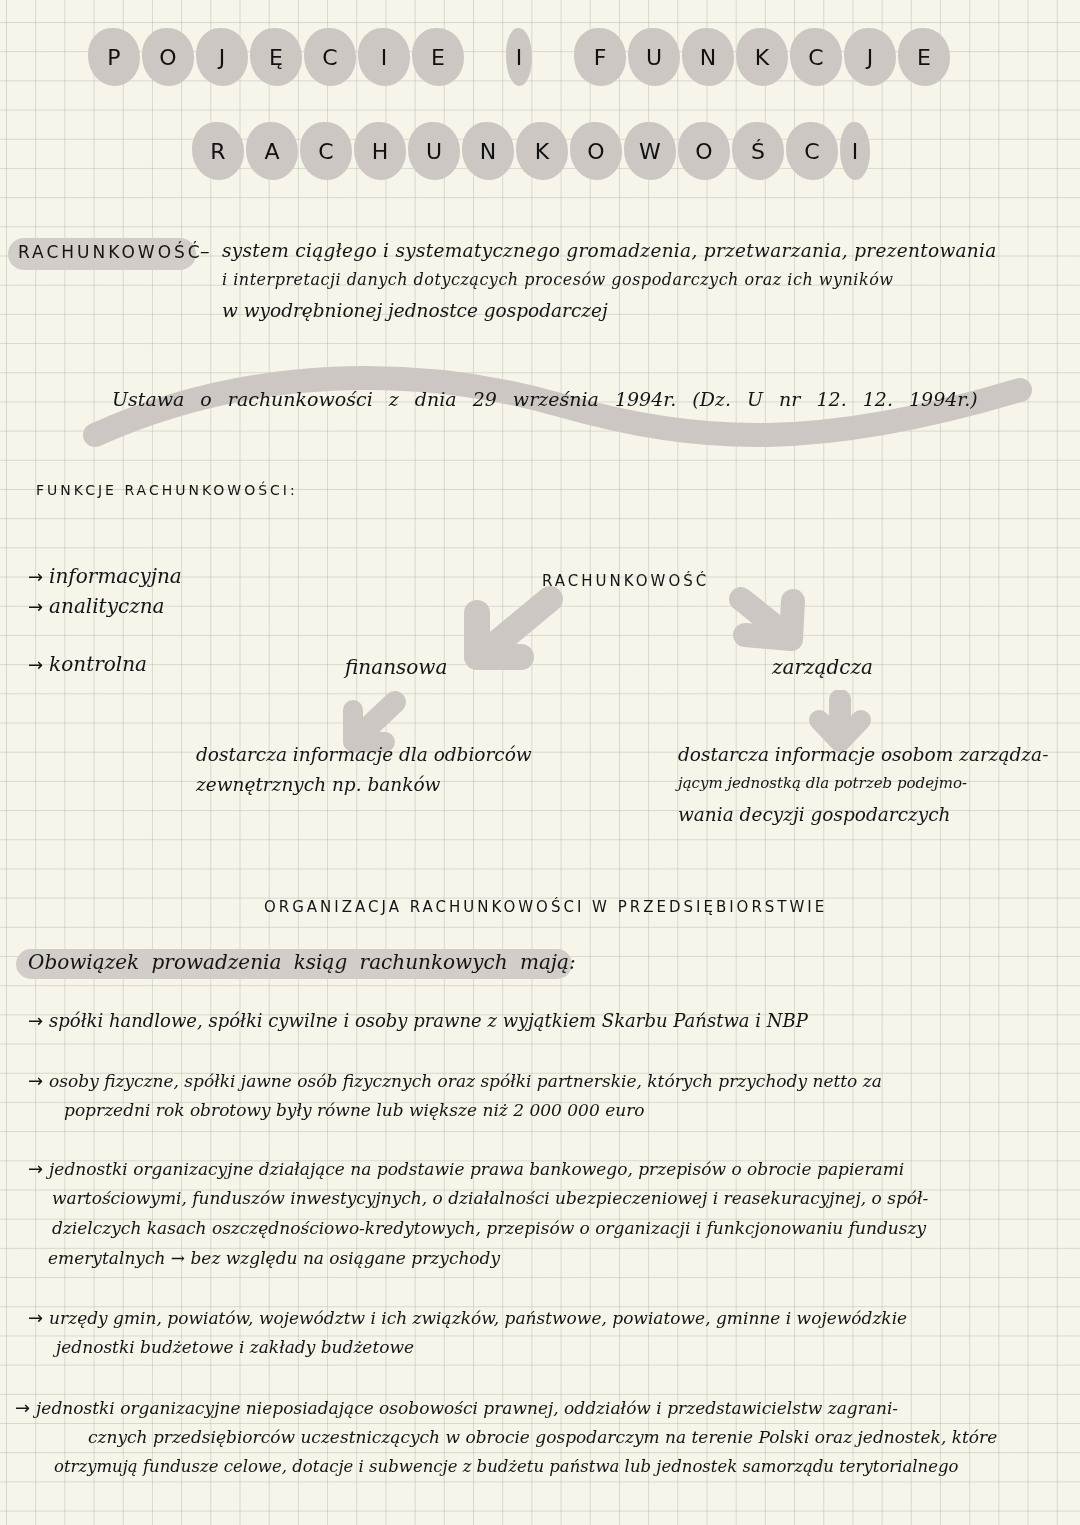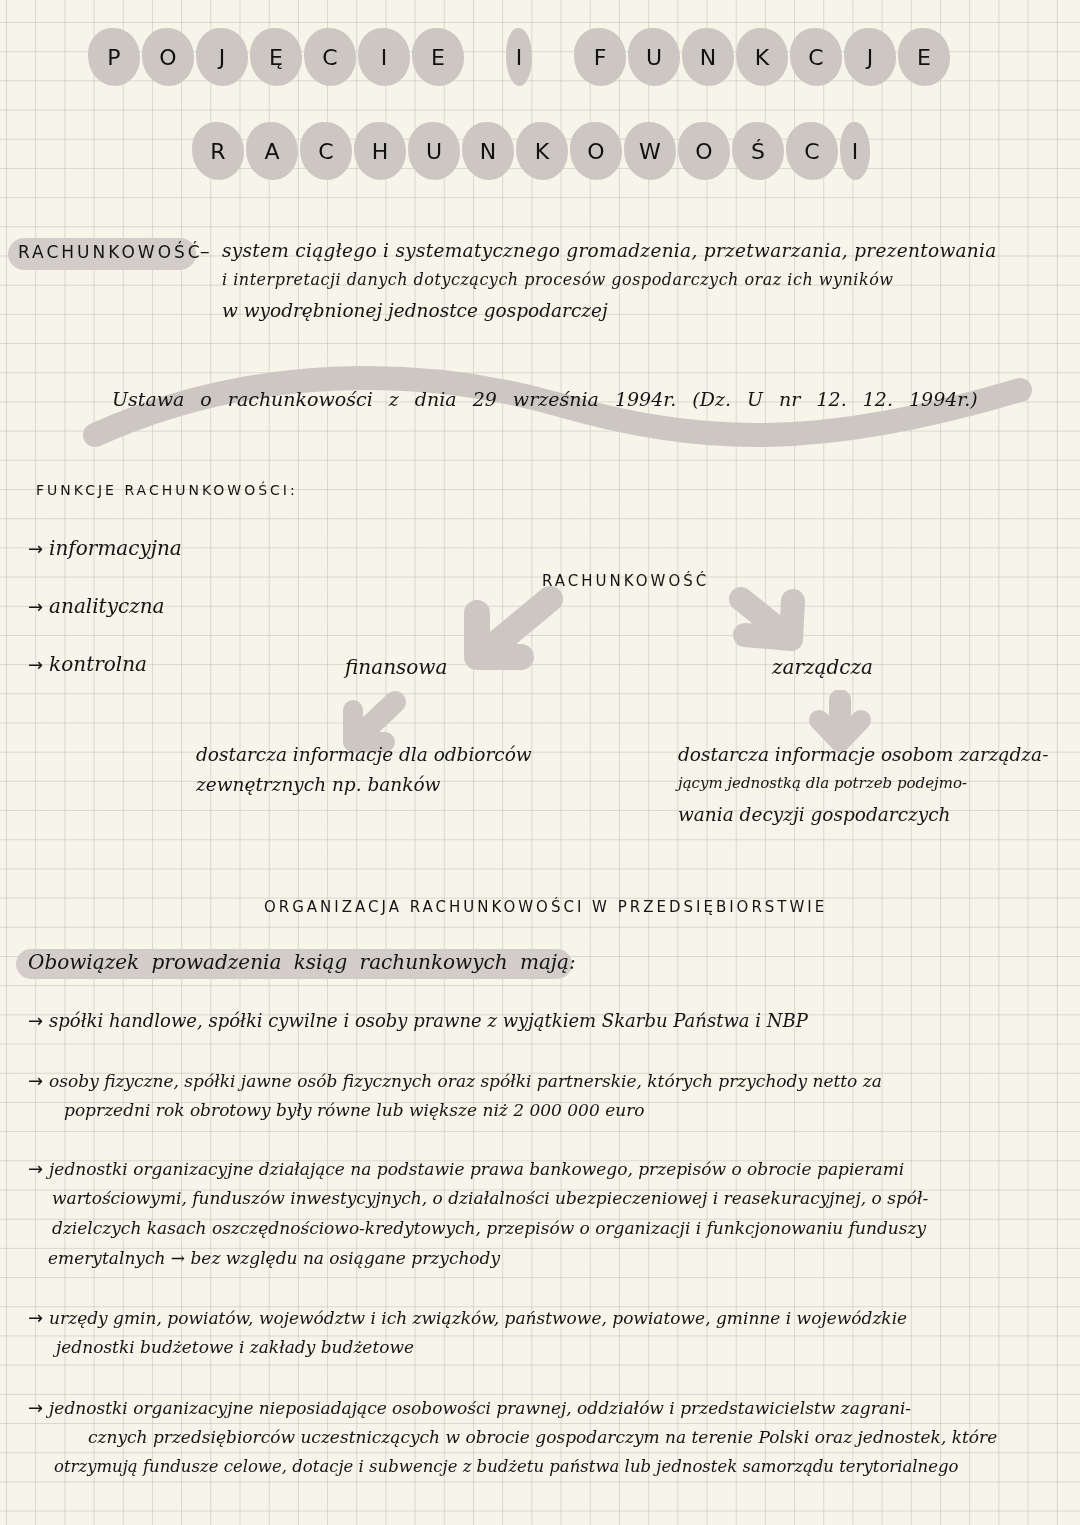--- a/index.html
+++ b/index.html
@@ -75,21 +75,21 @@
 <div class="text-line hand" style="left:222px; top:270px; font-size:16px; letter-spacing:0.5px;">i interpretacji danych dotyczących procesów gospodarczych oraz ich wyników</div>
 <div class="text-line hand" style="left:222px; top:300px; font-size:18.5px;">w wyodrębnionej jednostce gospodarczej</div>
 
 <svg class="shape-svg" width="1080" height="100" style="left:0; top:360px;">
   <path d="M95,75 C250,5 420,5 560,45 C700,85 820,90 1020,30" stroke="#cdc7c3" stroke-width="24" fill="none" stroke-linecap="round"></path>
 </svg>
 <div class="text-line hand" style="left:112px; top:388px; font-size:19px; word-spacing:10px;">Ustawa o rachunkowości z dnia 29 września 1994r. (Dz. U nr 12. 12. 1994r.)</div>
 
 <div class="text-line caps" style="left:36px; top:482px; font-size:14px;">FUNKCJE RACHUNKOWOŚCI:</div>
 
-<div class="text-line hand" style="left:28px; top:536px; font-size:20px;">
+<div class="text-line hand" style="left:28px; top:564px; font-size:20px;">
   <span class="arrow-glyph">→</span><span>informacyjna</span>
 </div>
 <div class="text-line hand" style="left:28px; top:594px; font-size:20px;">
   <span class="arrow-glyph">→</span><span>analityczna</span>
 </div>
 <div class="text-line hand" style="left:28px; top:652px; font-size:20px;">
   <span class="arrow-glyph">→</span><span>kontrolna</span>
 </div>
 
 <div class="text-line caps" style="left:542px; top:572px; font-size:15px;">RACHUNKOWOŚĆ</div>
@@ -143,17 +143,17 @@
 </div>
 <div class="text-line hand" style="left:52px; top:1188px; font-size:17px;">wartościowymi, funduszów inwestycyjnych, o działalności ubezpieczeniowej i reasekuracyjnej, o spół-</div>
 <div class="text-line hand" style="left:52px; top:1218px; font-size:17px;">dzielczych kasach oszczędnościowo-kredytowych, przepisów o organizacji i funkcjonowaniu funduszy</div>
 <div class="text-line hand" style="left:48px; top:1248px; font-size:17px;">emerytalnych → bez względu na osiągane przychody</div>
 
 <div class="text-line hand" style="left:28px; top:1307px; font-size:17px;">
   <span class="arrow-glyph">→</span><span>urzędy gmin, powiatów, województw i ich związków, państwowe, powiatowe, gminne i wojewódzkie</span>
 </div>
 <div class="text-line hand" style="left:56px; top:1337px; font-size:17px;">jednostki budżetowe i zakłady budżetowe</div>
 
-<div class="text-line hand" style="left:28px; top:1397px; font-size:17px;">
+<div class="text-line hand" style="left:15px; top:1397px; font-size:17px;">
   <span class="arrow-glyph">→</span><span>jednostki organizacyjne nieposiadające osobowości prawnej, oddziałów i przedstawicielstw zagrani-</span>
 </div>
 <div class="text-line hand" style="left:54px; top:1427px; font-size:17px;margin-left:34px;">cznych przedsiębiorców uczestniczących w obrocie gospodarczym na terenie Polski oraz jednostek, które</div>
 <div class="text-line hand" style="left:54px; top:1457px; font-size:16.5px;">otrzymują fundusze celowe, dotacje i subwencje z budżetu państwa lub jednostek samorządu terytorialnego</div>
 
 </body></html>

